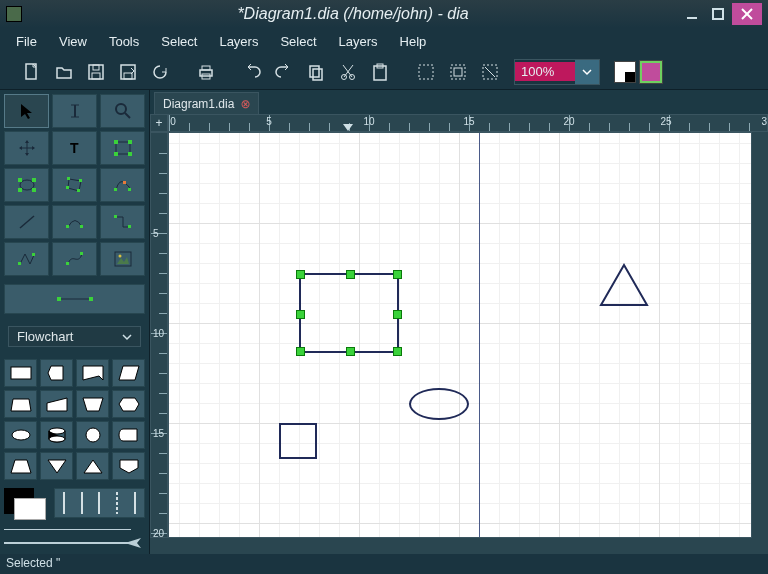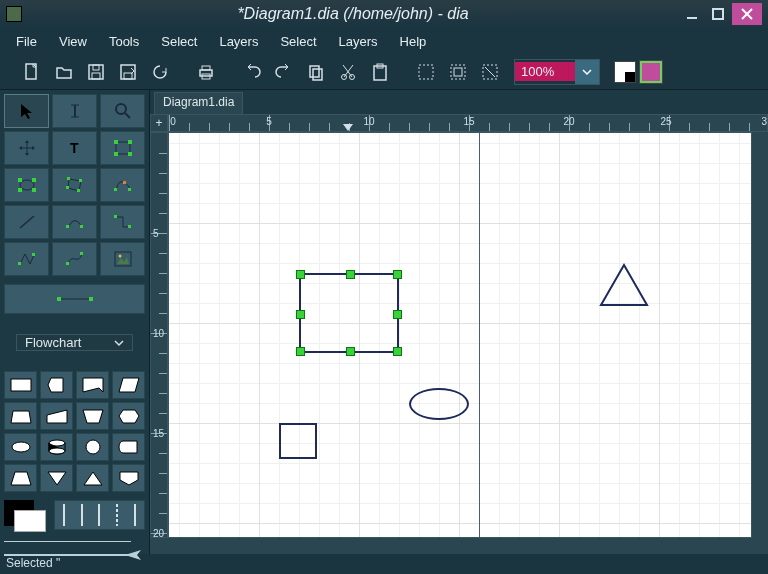--- a/index.html
+++ b/index.html
@@ -22,37 +22,37 @@
   .swatch1::after { content:""; position:absolute; right:0; bottom:0; width:10px; height:10px; background:#000;}
   .swatch2 { width:22px; height:22px; background:#c04c9c; border:2px solid #6fd060; box-shadow:0 0 0 1px #444;}
   .main { display:flex; height: calc(100% - 28px - 26px - 36px - 20px); }
   
   .leftpanel { width:150px; background:#1c3944; display:flex; flex-direction:column; border-right:1px solid #0e2029;}
   .toolgrid { padding:4px; display:grid; grid-template-columns:repeat(3, 1fr); gap:3px;}
   .tool { height:34px; background:#3a5c6a; border:1px solid #274650; display:flex; align-items:center; justify-content:center; cursor:pointer; position:relative;}
   .tool.sel { background:#2a4650; border:1px solid #567a88;}
   .toolrow-last { padding:4px; }
   .tool-wide { height:30px; background:#3a5c6a; border:1px solid #274650; display:flex; align-items:center; justify-content:center; cursor:pointer;}
-  .sheet-combo { margin:16px; height:26px; background:#203a44; border:1px solid #3a5560; display:flex; align-items:center; padding:0 8px; justify-content:space-between; cursor:pointer;}
+  .sheet-combo { margin:8px; height:26px; background:#203a44; border:1px solid #3a5560; display:flex; align-items:center; padding:0 8px; justify-content:space-between; cursor:pointer;}
   .shapegrid { padding:4px; display:grid; grid-template-columns:repeat(4,1fr); gap:3px;}
   .shapebtn { height:28px; background:#3a5c6a; border:1px solid #274650; display:flex; align-items:center; justify-content:center; cursor:pointer;}
   .colorwell { display:flex; padding:4px; gap:0;}
   .colorwell .fg { width:30px; height:26px; background:#000; position:relative;}
   .colorwell .fg::after { content:""; position:absolute; left:10px; top:10px; width:30px; height:20px; background:#fff; border:1px solid #aaa;}
   .linepatterns { flex:1; margin-left:20px; height:30px; background:#3a5c6a; display:flex; align-items:center; justify-content:space-around; border:1px solid #274650;}
   .lp { width:2px; height:22px; background:#d5e0e4;}
   .lp.dash { background:repeating-linear-gradient(#d5e0e4 0 3px, transparent 3px 5px);}
   .linewidths { padding:0 4px 4px 4px; display:flex; flex-direction:column;}
   .lw-row { display:flex; justify-content:space-between; align-items:center; height:14px;}
   .lw-line { flex:1; height:1px; background:#bcd0d8; margin-right:14px;}
   .lw-line.b2 { height:2px;}
   
   .canvaswrap { flex:1; display:flex; flex-direction:column; background:#233f49;}
   .tabbar { height:24px; display:flex; align-items:flex-end; padding-left:4px; gap:4px; background:#1c3944;}
-  .doctab { height:22px; background:#2a4650; border:1px solid #3a5560; border-bottom:none; padding:2px 8px; display:flex; align-items:center; gap:6px; font-size:12px; cursor:pointer;flex-direction:column;}
+  .doctab { height:22px; background:#2a4650; border:1px solid #3a5560; border-bottom:none; padding:2px 8px; display:flex; align-items:center; gap:6px; font-size:12px; cursor:pointer;}
   .doctab .closex { color:#d85a5a; cursor:pointer;}
   .rulers-corner { width:18px; height:18px; background:#2a4650; border:1px solid #3a5560; display:flex; align-items:center; justify-content:center; font-size:12px; color:#cfe0e6;}
   .rulerbar { display:flex;}
   .hruler { flex:1; height:18px; background:#2a4650; border:1px solid #3a5560; position:relative; overflow:hidden;}
   .tick { position:absolute; top:0; width:1px; height:100%; background:#8ba8b2;}
   .tick.minor { height:50%; top:50%;}
   .tick-lbl { position:absolute; top:1px; font-size:10px; color:#cfe0e6; transform:translateX(-50%);}
   .canvasrow { flex:1; display:flex; min-height:0;}
   .vruler { width:18px; background:#2a4650; border:1px solid #3a5560; position:relative; overflow:hidden;}
   .vtick { position:absolute; left:0; height:1px; width:100%; background:#8ba8b2;}

